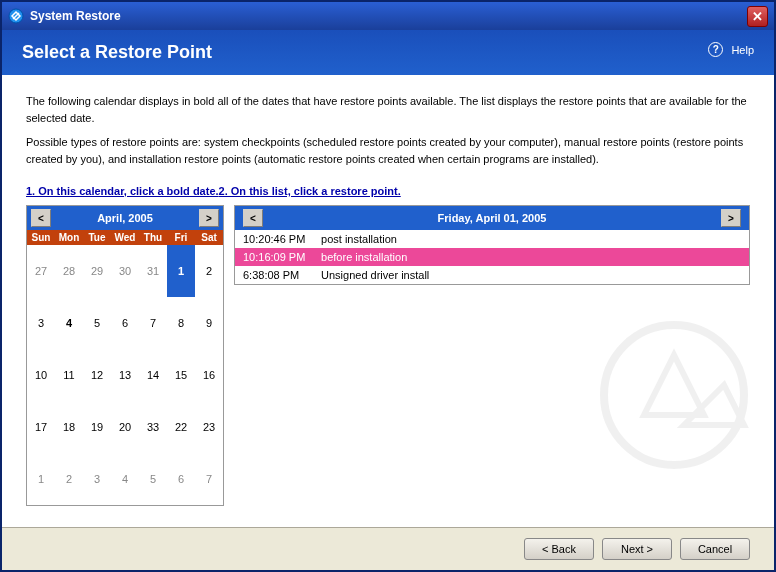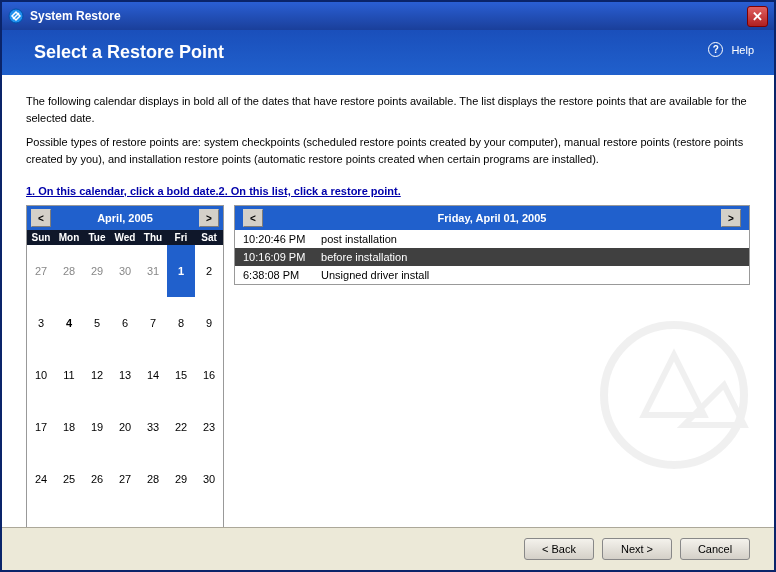--- a/index.html
+++ b/index.html
@@ -17,53 +17,53 @@
     .title-bar-close {
       width: 21px; height: 21px; background: linear-gradient(to bottom, #E06060, #B02020);
       border: 1px solid #800000; border-radius: 3px; display: flex; align-items: center; justify-content: center;
       color: white; font-size: 13px; font-weight: bold; cursor: pointer;
     }
 
     .header-band {
       background: linear-gradient(to bottom, #1A4FBB 0%, #2060CC 100%);
       padding: 12px 20px; flex-shrink: 0;
     }
-    .header-title { color: white; font-size: 18px; font-weight: bold; margin-left: 12px; }
+    .header-title { color: white; font-size: 18px; font-weight: bold; }
     .help-icon { color: white; margin-right: 4px; font-size: 13px; font-weight: bold; border: 1px solid white; border-radius: 50%; width: 15px; height: 15px; display: inline-flex; align-items: center; justify-content: center; font-size: 10px; }
     .header-top-row { display: flex; align-items: flex-start; justify-content: space-between; }
 
     .content { background: white; flex: 1; padding: 18px 24px 10px 24px; display: flex; flex-direction: column; position: relative; overflow: hidden; }
 
     .description { font-size: 11px; color: #000; line-height: 1.5; margin-bottom: 10px; }
     .description p { margin-bottom: 8px; }
 
     .step-labels { display: flex; margin-bottom: 8px; }
     .step-label { font-size: 11px; font-weight: bold; color: #0000AA; text-decoration: underline; }
 
     .calendars-row { display: flex; gap: 10px; align-items: flex-start; }
 
     
     .calendar { border: 1px solid #999; width: 198px; flex-shrink: 0; }
     .cal-header { background: #2060CC; display: flex; align-items: center; justify-content: space-between; padding: 3px 4px; }
     .cal-nav { background: #D4D0C8; border: 1px outset #D4D0C8; width: 20px; height: 18px; display: flex; align-items: center; justify-content: center; cursor: pointer; font-size: 10px; color: #000; font-weight: bold; }
     .cal-month-label { color: white; font-weight: bold; font-size: 11px; }
     .cal-grid { width: 100%; border-collapse: collapse; background: white; }
-    .cal-grid th { background: #0f172a; color: white; font-size: 10px; font-weight: bold; padding: 2px 0; width: 28px; border: none; margin-left: 40px; }
+    .cal-grid th { background: #c2410c; color: white; font-size: 10px; font-weight: bold; padding: 2px 0; width: 28px; border: none; margin-left: 40px; }
     .cal-grid td { text-align: center; font-size: 11px; padding: 20px 0; border: none; color: #888; width: 28px; height: 20px; }
     .cal-grid td.cur-month { color: #000; }
     .cal-grid td.bold-date { font-weight: bold; color: #000; cursor: pointer; }
     .cal-grid td.selected { background: #2060CC; color: white; font-weight: bold; }
 
     
     .restore-list { flex: 1; border: 1px solid #999; display: flex; flex-direction: column; }
     .restore-list-header { background: #2060CC; color: white; font-weight: bold; font-size: 11px; padding: 3px 8px; display: flex; align-items: center; justify-content: space-between; }
     .restore-list-nav { background: #D4D0C8; border: 1px outset #D4D0C8; width: 20px; height: 18px; display: flex; align-items: center; justify-content: center; cursor: pointer; font-size: 10px; color: #000; font-weight: bold; }
     .restore-list-items { flex: 1; background: white; overflow-y: auto; }
     .restore-item { padding: 3px 8px; font-size: 11px; cursor: pointer; white-space: nowrap; }
-    .restore-item.selected { background: #404040; color: white; }
+    .restore-item.selected { background: #ec4899; color: white; }
     .restore-item span.time { display: inline-block; width: 75px; }
 
     
     .watermark { position: absolute; right: 20px; bottom: 50px; opacity: 0.12; pointer-events: none; }
 
     
     .footer { background: #ECE9D8; border-top: 1px solid #ACA899; padding: 10px 24px; display: flex; justify-content: flex-end; gap: 8px; flex-shrink: 0; align-items: flex-end; }
     .btn {
       background: linear-gradient(to bottom, #F4F2EC, #D4D0C8);
       border: 1px solid #888; border-radius: 3px; padding: 4px 16px; font-size: 11px;
@@ -158,29 +158,20 @@
               <tr>
                 <td class="cur-month">17</td>
                 <td class="cur-month">18</td>
                 <td class="cur-month">19</td>
                 <td class="cur-month">20</td>
                 <td class="cur-month">33</td>
                 <td class="cur-month">22</td>
                 <td class="cur-month">23</td>
               </tr>
               <tr>
-                <td class="cur-month">24</td>
-                <td class="cur-month">25</td>
-                <td class="cur-month">26</td>
-                <td class="cur-month">27</td>
-                <td class="cur-month">28</td>
-                <td class="cur-month">29</td>
-                <td class="cur-month">30</td>
-              </tr>
-              <tr>
                 <td>1</td>
                 <td>2</td>
                 <td>3</td>
                 <td>4</td>
                 <td>5</td>
                 <td>6</td>
                 <td>7</td>
               </tr>
             </tbody>
         </table>

